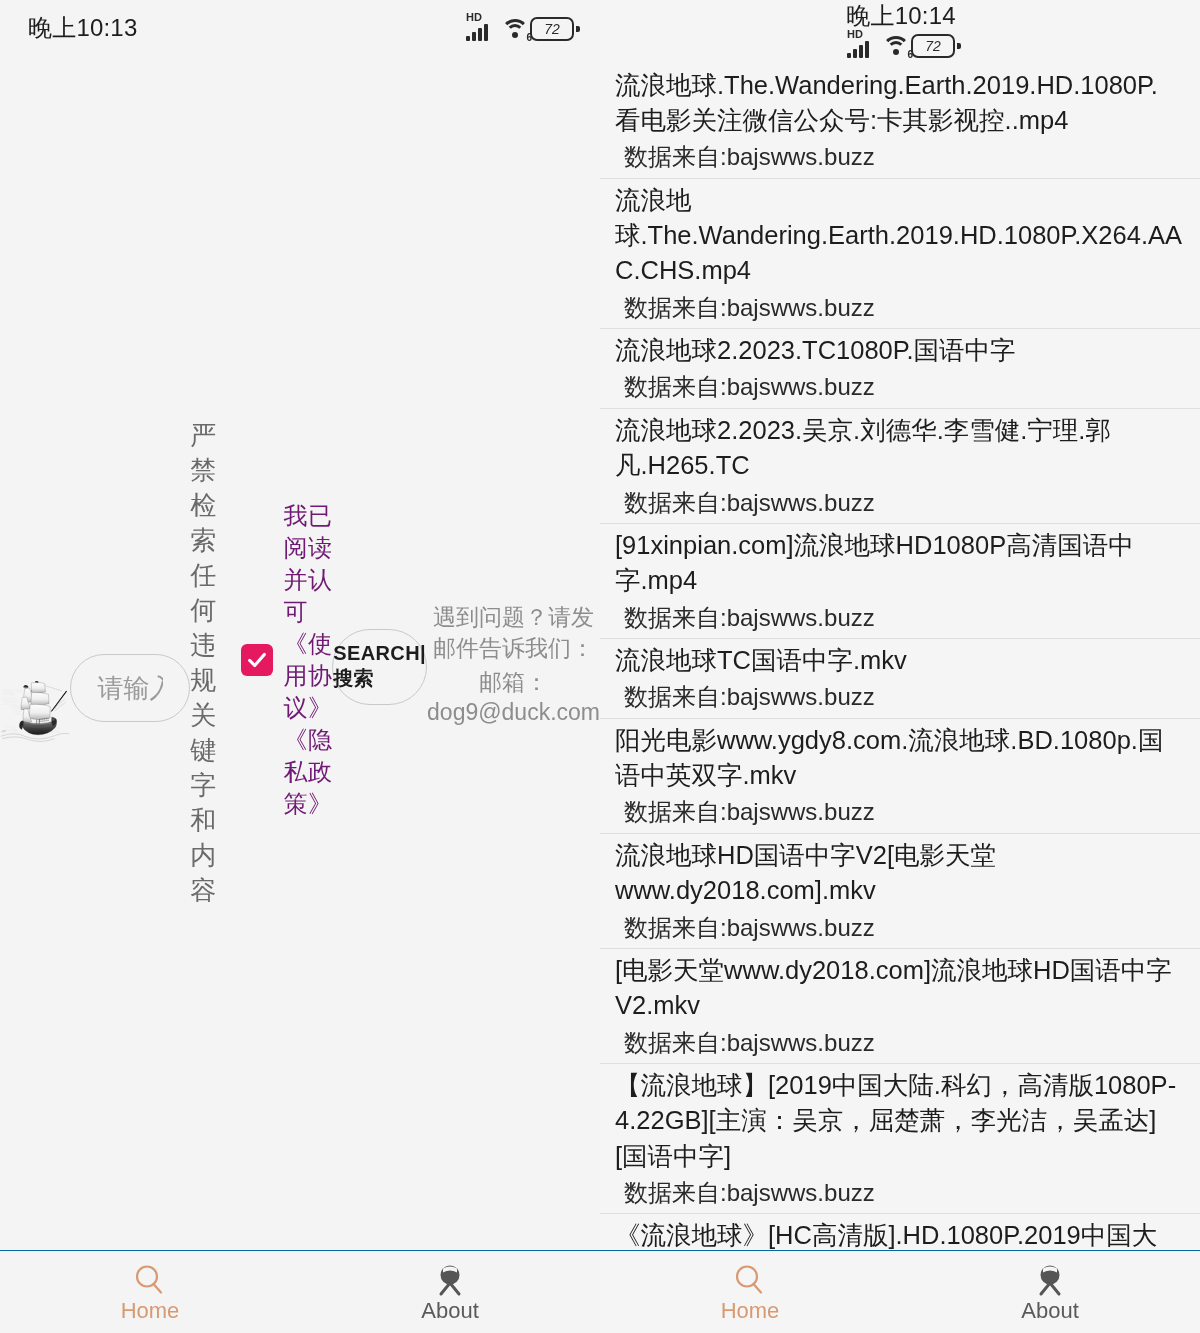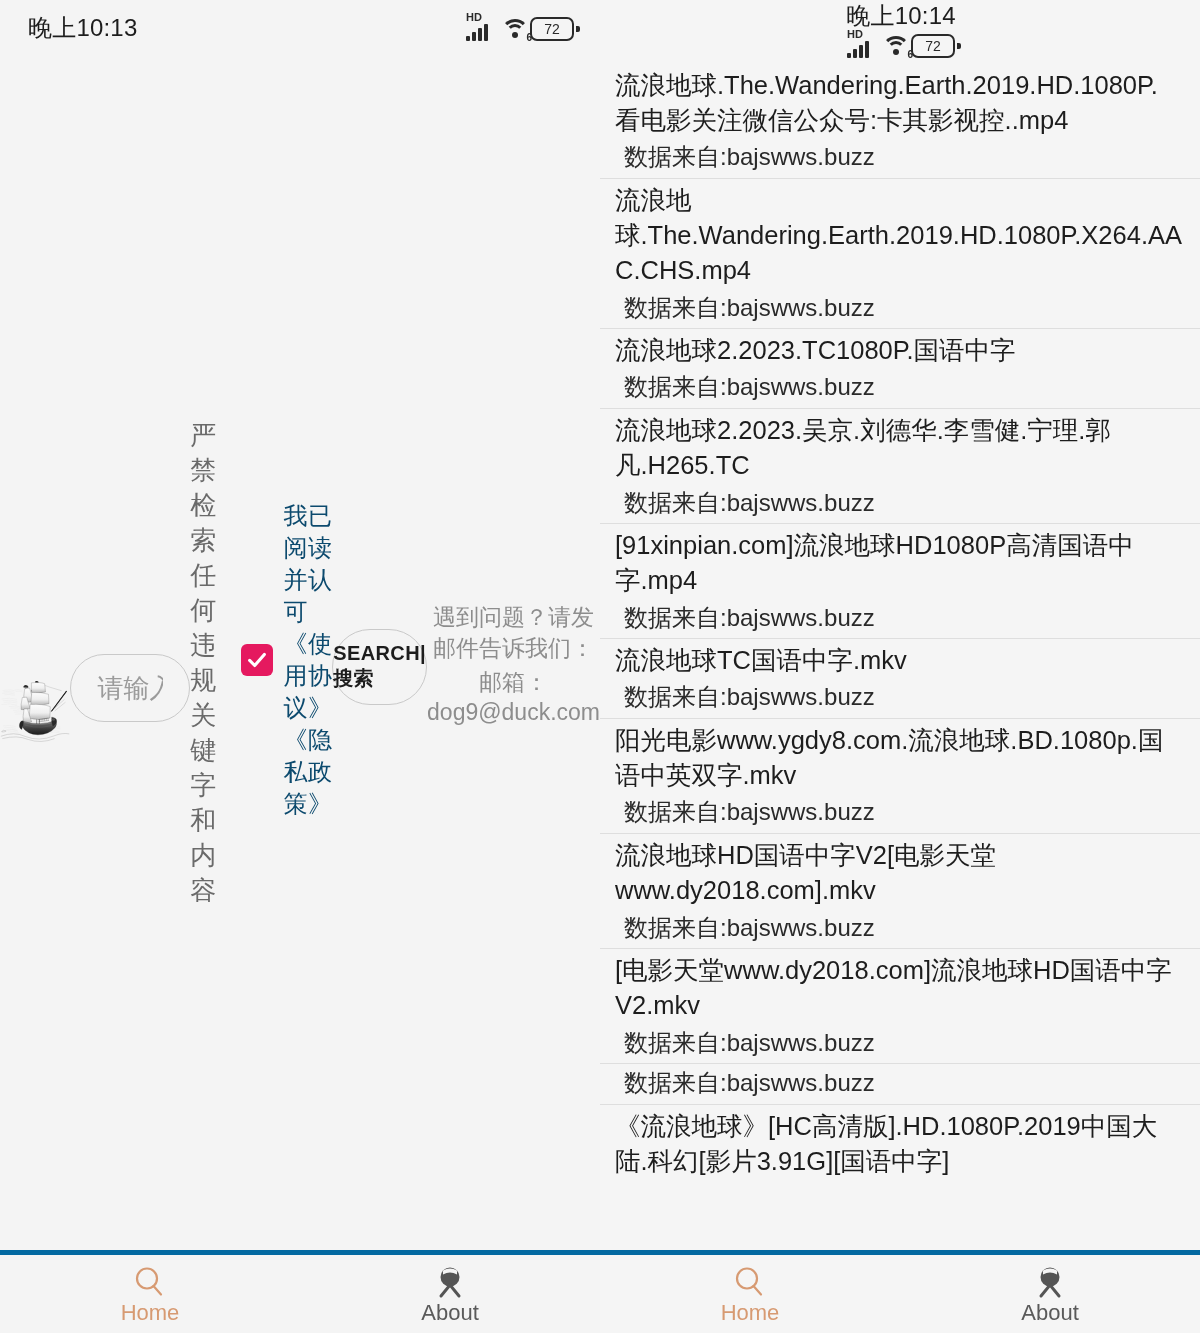--- a/index.html
+++ b/index.html
@@ -35,21 +35,21 @@
 
   .wifi { position:relative; width:30px; height:24px; }
   .wifi .arc { position:absolute; border:3px solid #2a2a2a; border-bottom-color:transparent; border-left-color:transparent; border-right-color:transparent; border-radius:50%; left:50%; transform:translateX(-50%); }
   .wifi .a1 { width:28px; height:28px; top:2px; }
   .wifi .a2 { width:18px; height:18px; top:7px; }
   .wifi .dot { position:absolute; width:6px; height:6px; background:#2a2a2a; border-radius:50%; left:50%; transform:translateX(-50%); top:15px; }
   .wifi .six { position:absolute; right:-2px; bottom:-2px; font-size:10px; font-weight:bold; color:#2a2a2a; line-height:1; }
 
   .batt { position:relative; width:44px; height:24px; }
   .batt .body { position:absolute; inset:0; border:2px solid #2a2a2a; border-radius:7px; display:flex; align-items:center; justify-content:center; }
-  .batt .num { font-size:14px; color:#2a2a2a; font-weight:500; line-height:1; }
+  .batt .num { font-size:14px; color:#2a2a2a; font-weight:500; line-height:1;font-style:italic; }
   .batt .tip { position:absolute; right:-6px; top:9px; width:4px; height:6px; background:#2a2a2a; border-radius:0 2px 2px 0; }
 
   
   .left-body { flex:1; display:flex; align-items:center; position:relative; }
 
   .ship-wrap { width:520px; height:500px; margin-top:116px; display:flex; align-items:center; justify-content:center; }
   .ship-wrap svg { width:100%; height:100%; }
 
   .search-box {
     width:540px; height:68px; margin-top:70px;
@@ -69,21 +69,21 @@
 
   .warn-text { margin-top:20px; font-size:26px; color:#6a6a6a; letter-spacing:.5px; }
 
   .agree-row { margin-top:14px; display:flex; align-items:center; gap:11px; }
   .cbox {
     width:32px; height:32px; border-radius:6px; background:#e5195f;
     display:flex; align-items:center; justify-content:center;
     flex:0 0 32px;
   }
   .cbox svg { width:22px; height:22px; }
-  .agree-text { font-size:24px; color:#0c4a6e; letter-spacing:.3px; }
+  .agree-text { font-size:24px; color:#701a75; letter-spacing:.3px; }
 
   .search-btn {
     width:540px; height:76px; margin-top:28px;
     border:1.5px solid #c9c9c9; border-radius:38px;
     background:#f4f4f4;
     display:flex; align-items:center; justify-content:center;
     font-size:20px; color:#1d1d1d; font-weight:bold; letter-spacing:.4px;
     cursor:pointer;
   }
 
@@ -105,21 +105,21 @@
   .result-item .source {
     font-size:24px; color:#2a2a2a; line-height:1.32;
     padding:3px 6px 5px 24px;
   }
   .result-item + .result-item { border-top:1.5px solid #dedede; }
 
   
   .navbar {
     flex:0 0 83px; height:83px;
     display:flex; align-items:flex-end;
-    border-top:5px solid #0369a1;
+    border-top:1px solid #0369a1;
     background:#f4f4f4;
   }
   .navitem {
     flex:1; display:flex; flex-direction:column; align-items:center; justify-content:center;
     gap:2px; cursor:pointer; height:100%;
   }
   .navitem .label { font-size:22px; line-height:1; }
   .navitem.active .label { color:#d79a72; }
   .navitem .label.inactive { color:#5a5a5a; }
   .nav-icon { width:36px; height:36px; display:block; }
@@ -379,20 +379,21 @@
         </div>
         <div class="result-item">
           <div class="title">流浪地球HD国语中字V2[电影天堂www.dy2018.com].mkv</div>
           <div class="source">数据来自:bajswws.buzz</div>
         </div>
         <div class="result-item">
           <div class="title">[电影天堂www.dy2018.com]流浪地球HD国语中字V2.mkv</div>
           <div class="source">数据来自:bajswws.buzz</div>
         </div>
         <div class="result-item">
+          <div class="title">【流浪地球】[2019中国大陆.科幻，高清版1080P-4.22GB][主演：吴京，屈楚萧，李光洁，吴孟达][国语中字]</div>
           <div class="source">数据来自:bajswws.buzz</div>
         </div>
         <div class="result-item">
           <div class="title">《流浪地球》[HC高清版].HD.1080P.2019中国大陆.科幻[影片3.91G][国语中字]</div>
         </div>
       </div>
 
     <div class="navbar" style="background:#f5f5f5;">
       <div class="navitem active">
         <svg class="nav-icon" viewBox="0 0 36 36">

